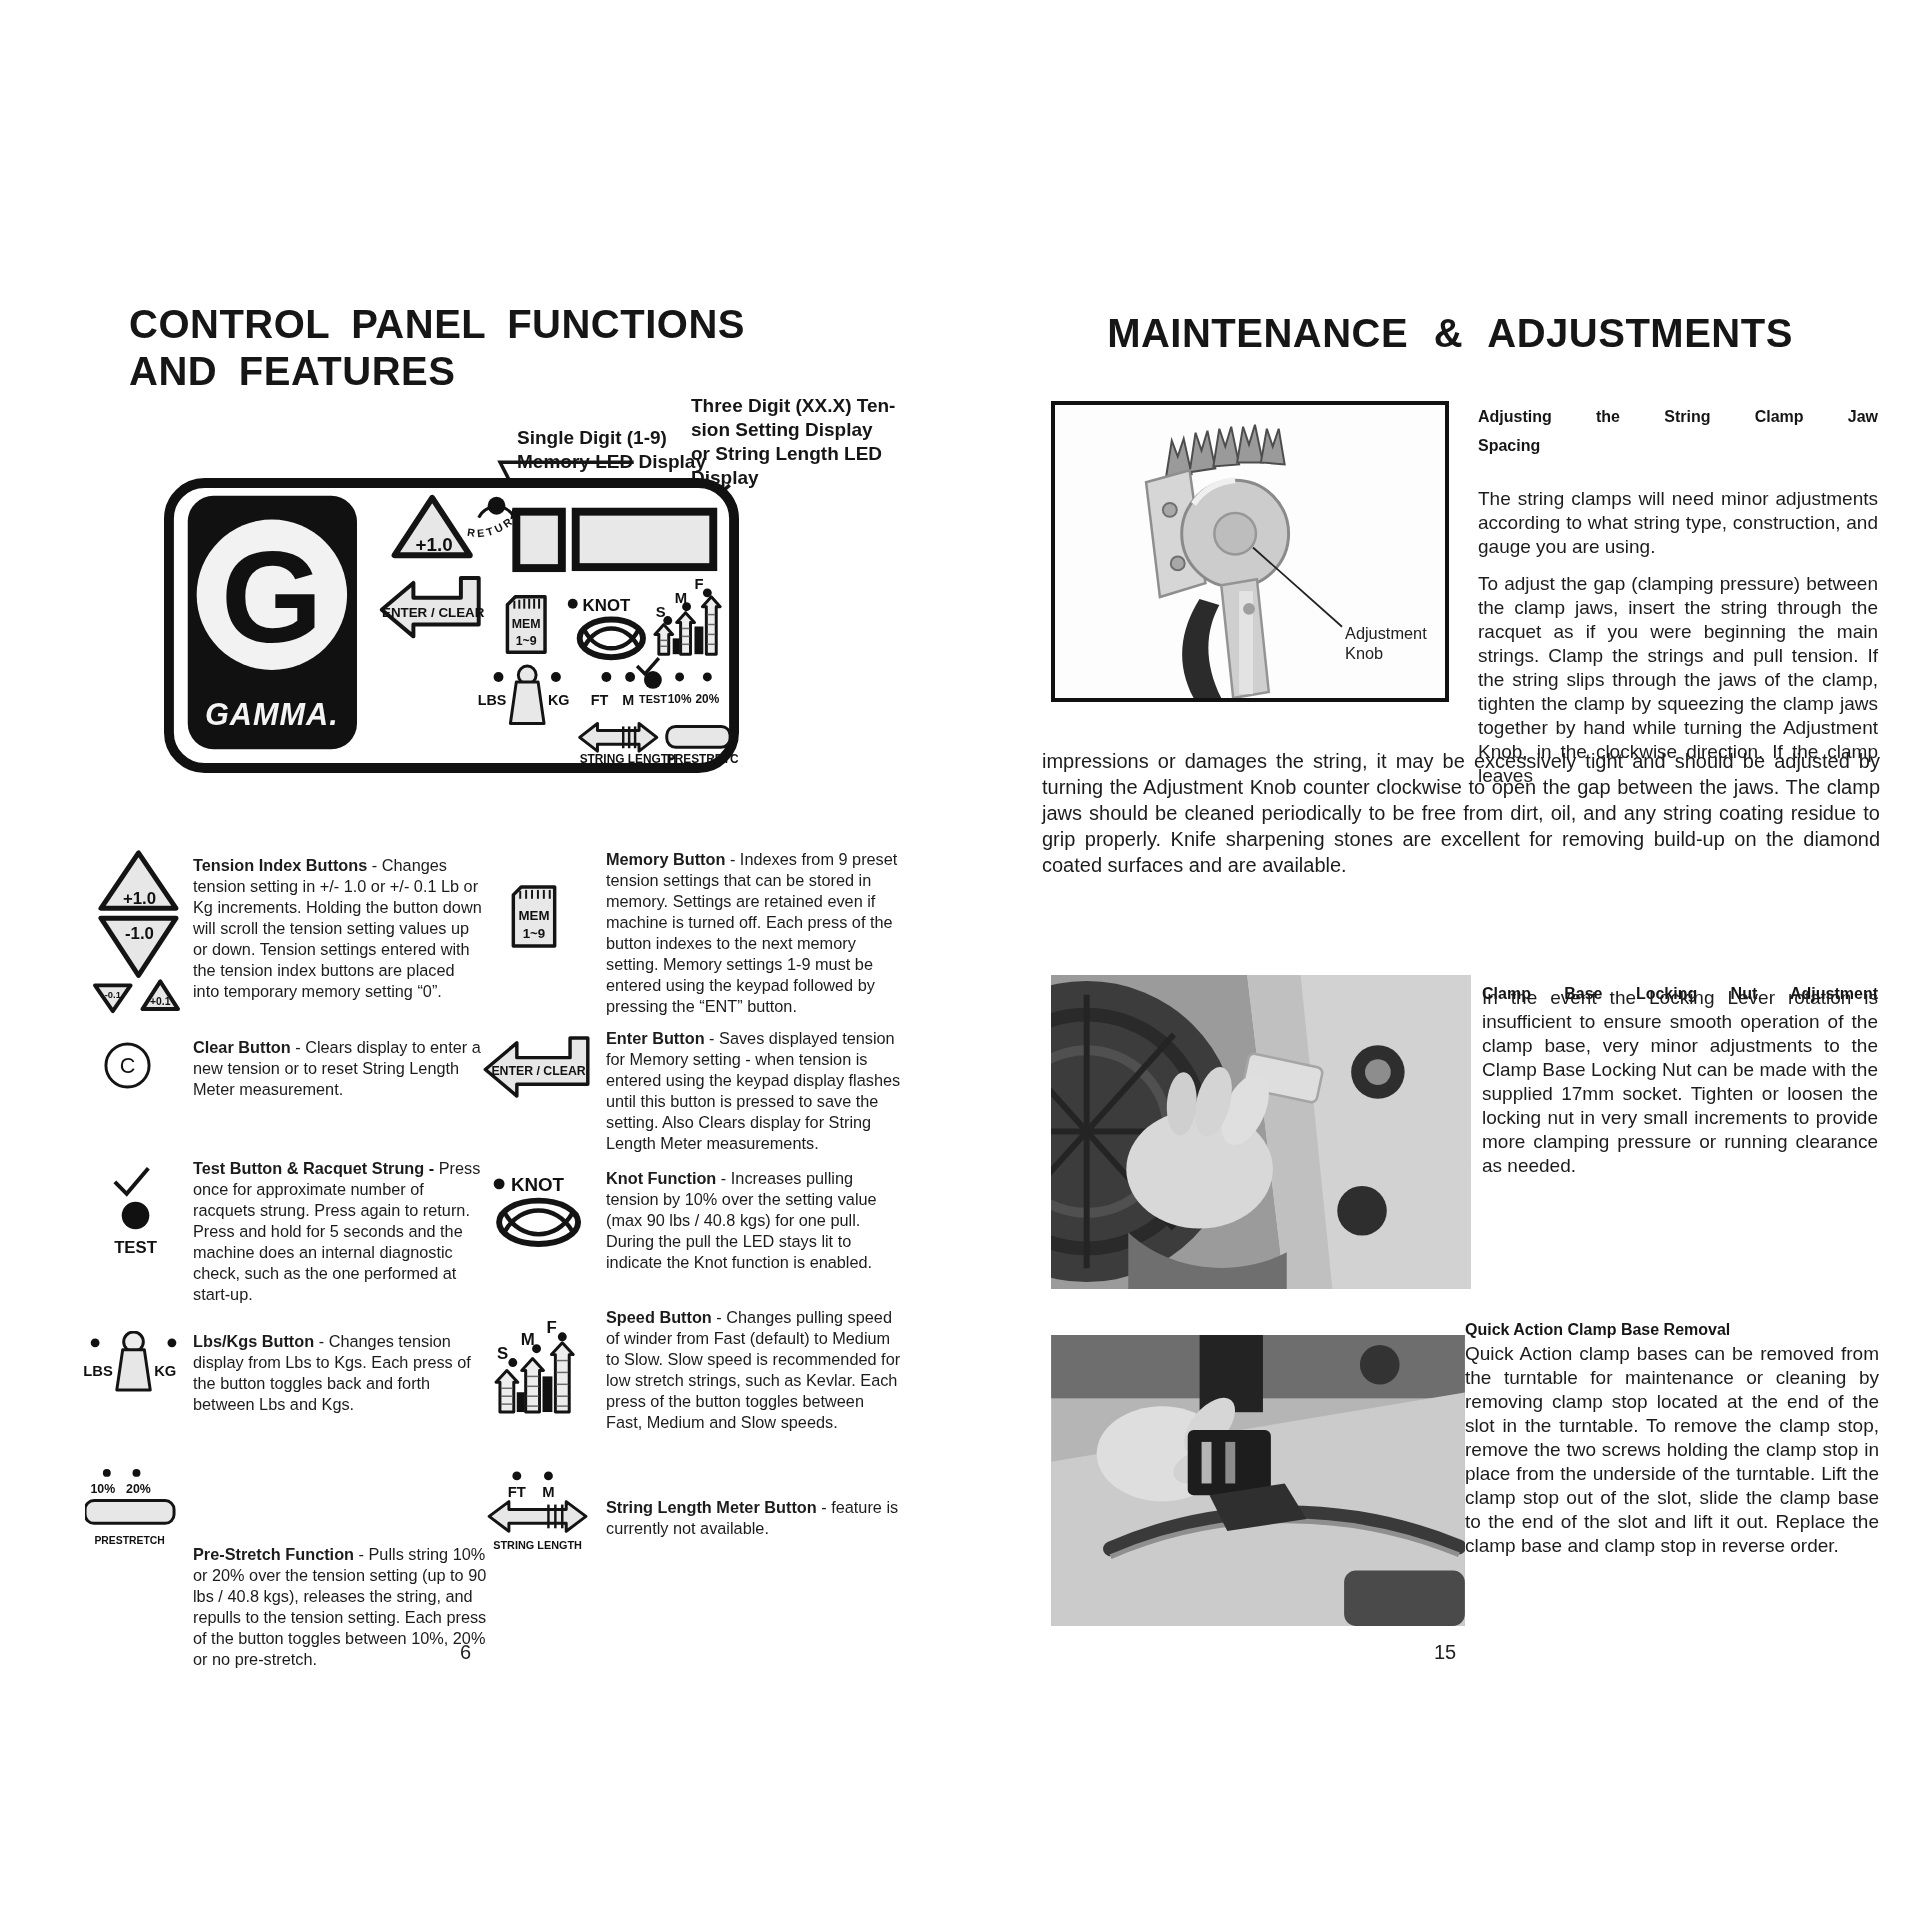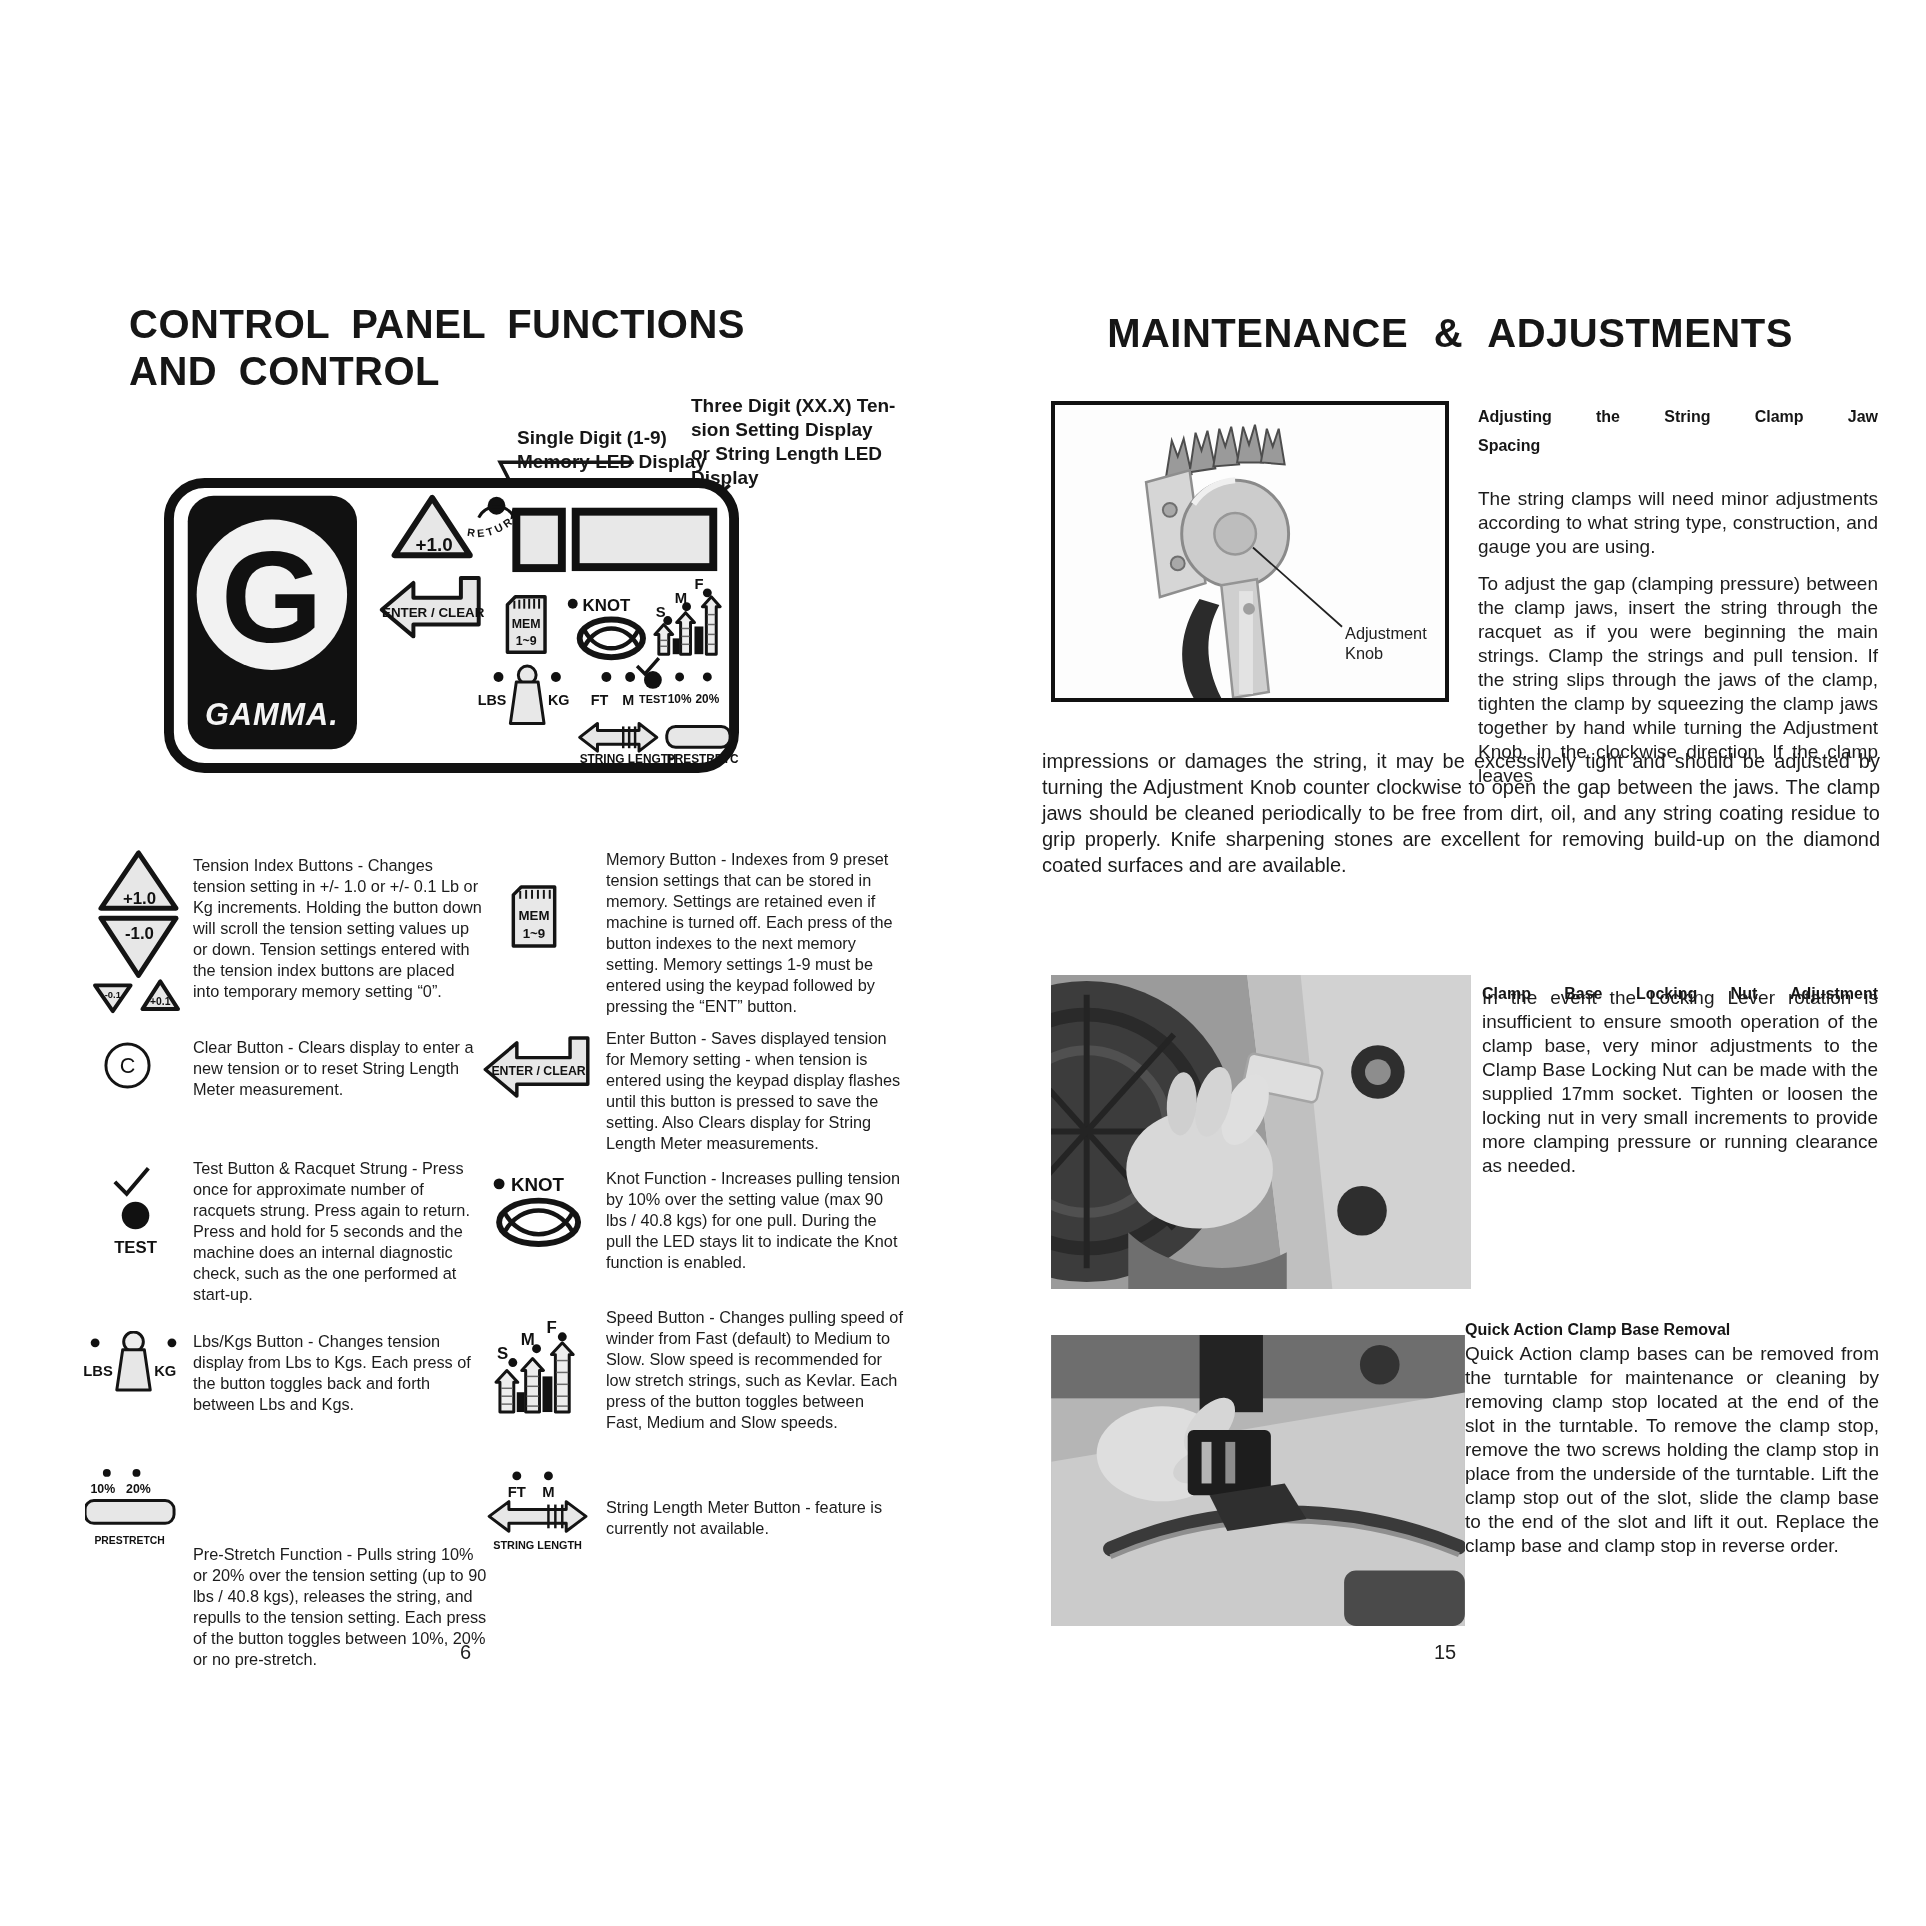--- a/index.html
+++ b/index.html
@@ -3,39 +3,39 @@
 <meta charset="utf-8">
 <style>
   html,body{margin:0;padding:0;background:#ffffff;}
   #canvas{position:relative;width:1927px;height:1927px;background:#ffffff;overflow:hidden;
           font-family:"Liberation Sans",sans-serif;color:#1a1a1a;}
   .abs{position:absolute;}
   
   .lp-title{font-weight:bold;font-size:40px;line-height:47px;text-align:left;word-spacing:10px;letter-spacing:0.5px;color:#161616;}
   .callout{font-weight:bold;font-size:19px;line-height:24px;color:#161616;}
   .feat-text{font-size:16.3px;line-height:21px;color:#1c1c1c;}
-  .feat-text b{font-weight:normal;}
+  .feat-text b{font-weight:bold;}
   .pagenum{font-size:20px;color:#222;}
   
   .rp-title{font-weight:bold;font-size:40px;text-align:center;word-spacing:14px;letter-spacing:0.5px;color:#161616;}
   .rp-h{font-weight:bold;font-size:16px;line-height:27px;color:#161616;}
   .just-last{text-align:justify;text-align-last:justify;}
   .rp-body{font-size:19px;line-height:24px;text-align:justify;color:#1c1c1c;}
   .rp-cont{font-size:20px;line-height:26px;text-align:justify;color:#1c1c1c;}
   .photo-frame{border:4px solid #111;background:#fff;}
   svg text{font-family:"Liberation Sans",sans-serif;}
 </style>
 </head>
 <body>
 
 <div id="canvas">
 
   <div class="abs lp-title" style="left:129px;top:301px;width:693px;">
     <div>CONTROL PANEL FUNCTIONS</div>
-    <div>AND CONTROL</div>
+    <div>AND FEATURES</div>
   </div>
 
   <div class="abs callout" style="left:517px;top:426px;">
     <div>Single Digit (1-9)</div>
     <div>Memory LED Display</div>
   </div>
   <div class="abs callout" style="left:691px;top:394px;">
     <div>Three Digit (XX.X) Ten-</div>
     <div>sion Setting Display</div>
     <div>or String Length LED</div>

